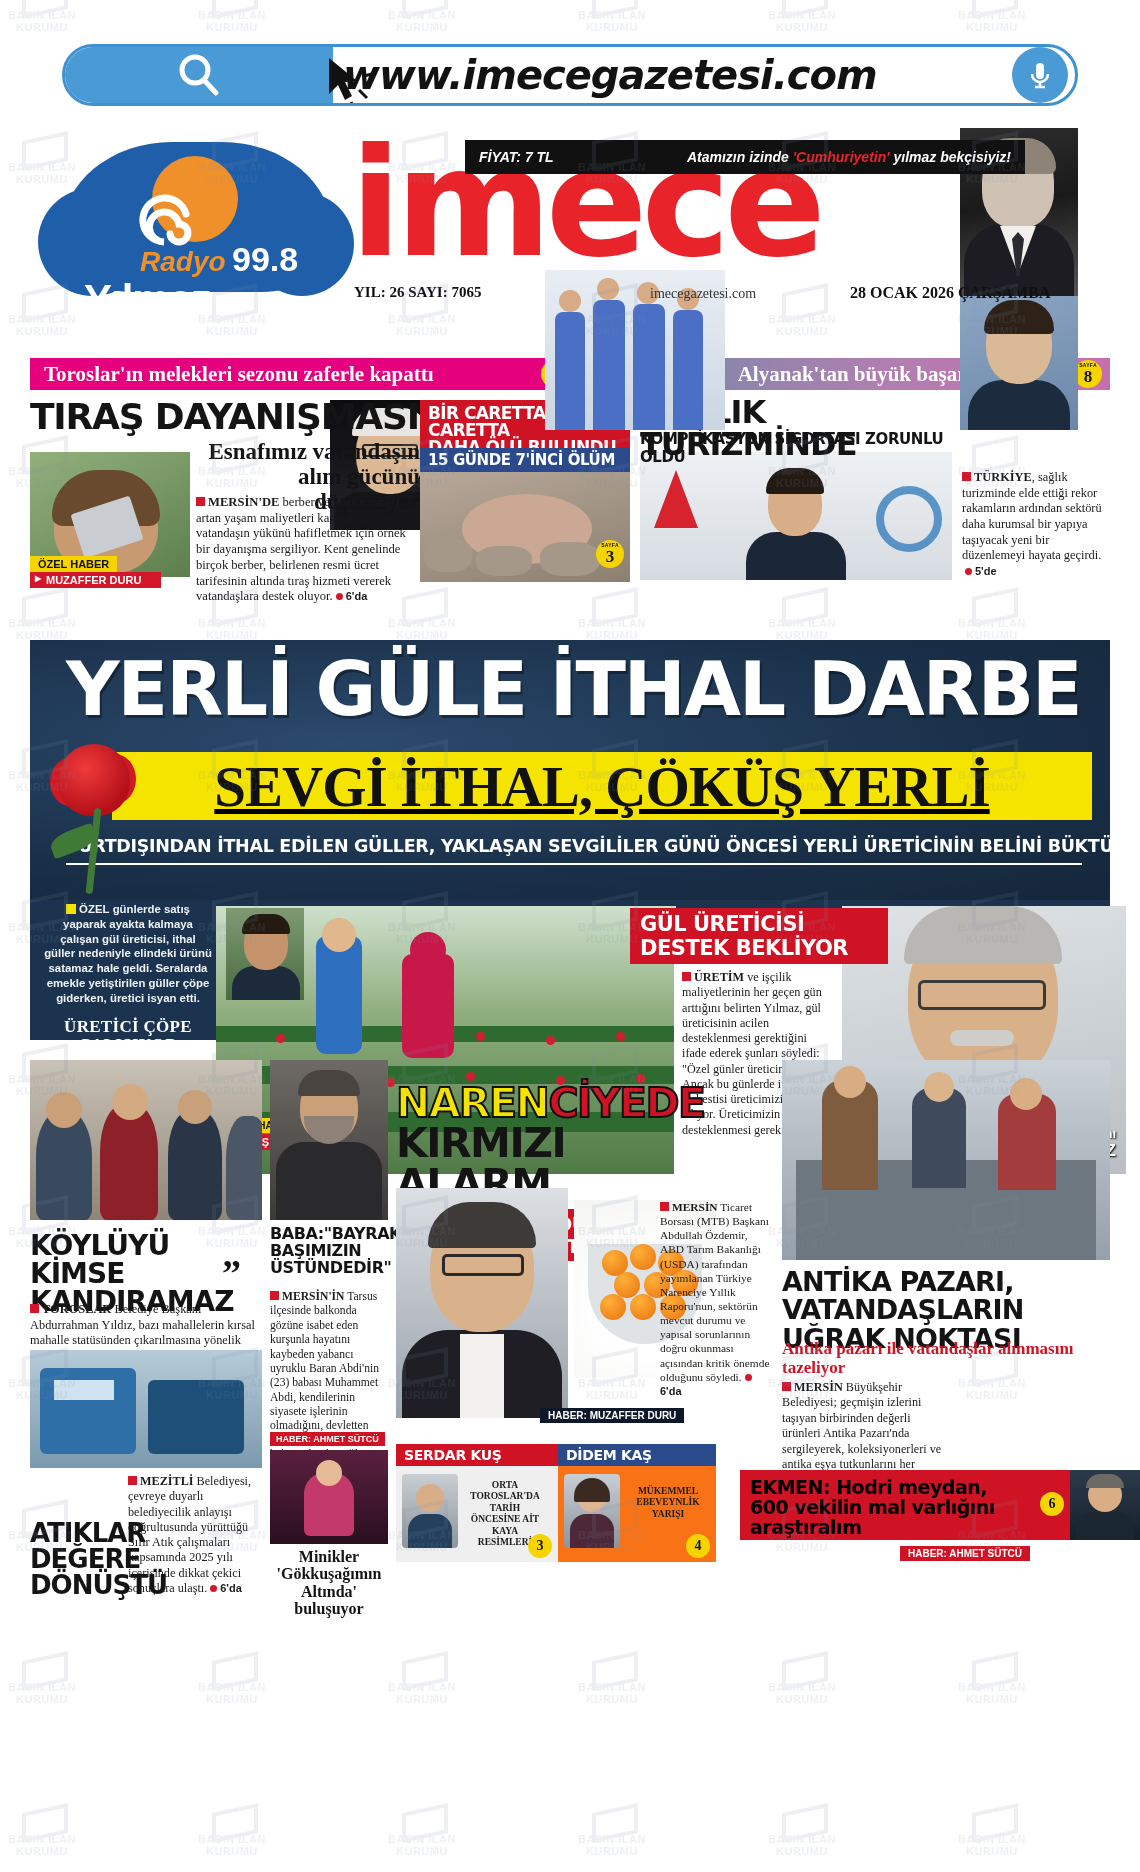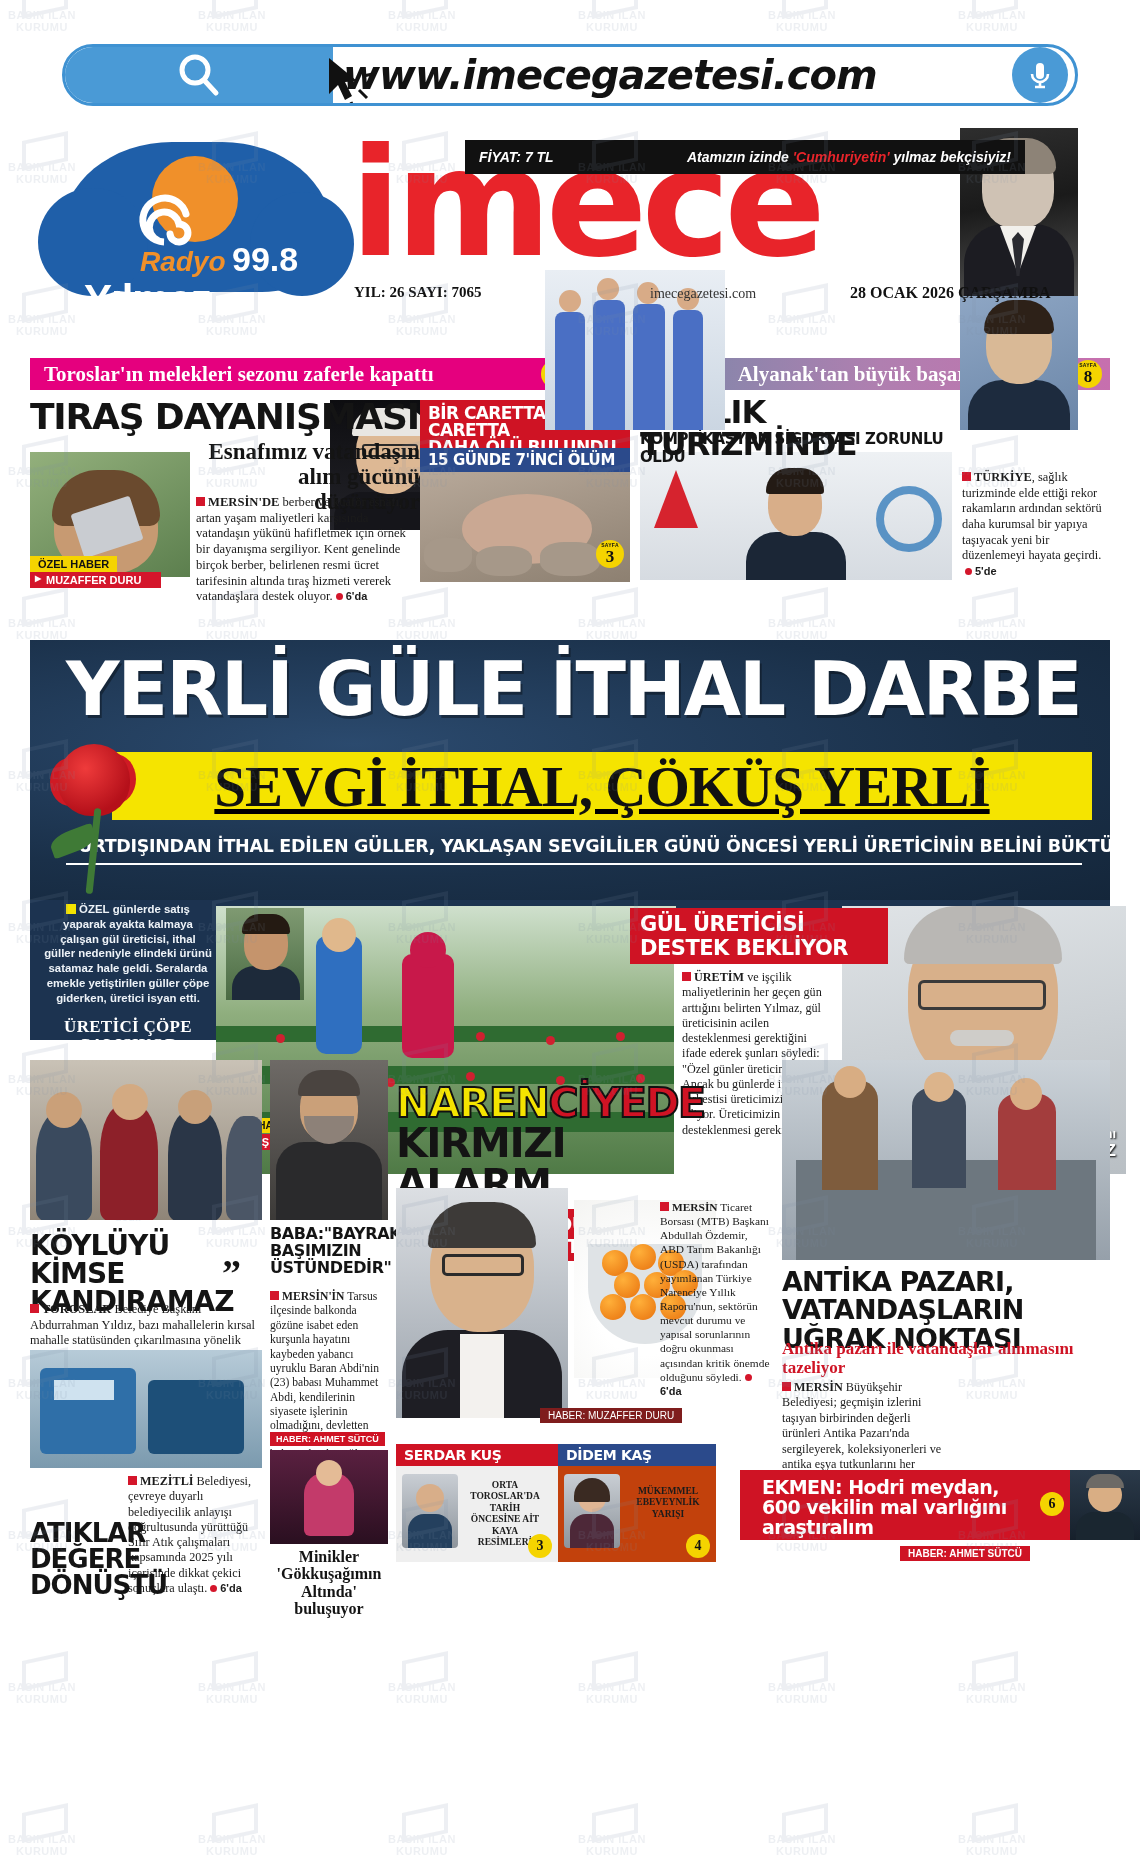--- a/index.html
+++ b/index.html
@@ -322,22 +322,22 @@
   .np-head{position:absolute;left:34px;top:22px;width:104px;height:122px;border-radius:46%;background:#d9b28c;}
   .np-hair{position:absolute;left:32px;top:14px;width:108px;height:46px;border-radius:56px 56px 6px 6px;background:#3d3a38;}
   .np-glass{position:absolute;left:46px;top:66px;width:82px;height:22px;border:3px solid #2b2b2b;border-radius:5px;}
   .np-body{position:absolute;left:6px;top:142px;width:160px;height:92px;background:#1e1e24;border-radius:46px 46px 0 0;}
   .np-shirt{position:absolute;left:64px;top:146px;width:44px;height:84px;background:#f3f1ee;}
   .orange-photo { position:absolute; left:574px; top:150px; width:142px; height:178px; overflow:hidden;
     background:radial-gradient(circle at 50% 60%, #ffffff 0 38%, #f4f4f2 100%);}
   .orange-bowl { position:absolute; left:14px; top:44px; width:114px; height:100px; border-radius:0 0 60px 60px; background:#dfe3e6; }
   .orng { position:absolute; width:26px; height:26px; border-radius:50%;
      background:radial-gradient(circle at 35% 30%, #ffb03a, #e8720e); }
-  .haber-muz { position:absolute; left:540px; top:358px; background:#7f1d1d; color:#fff;
-    font-family:"Liberation Sans",sans-serif; font-weight:normal; font-size:10px; padding:2px 8px; z-index:4;}
+  .haber-muz { position:absolute; left:540px; top:358px; background:#0f172a; color:#fff;
+    font-family:"Liberation Sans",sans-serif; font-weight:bold; font-size:10px; padding:2px 8px; z-index:4;}
   .mtb-body { position:absolute; left:660px; top:150px; width:110px;
     font-family:"Liberation Serif",serif; font-size:11.4px; color:#1b1b1b; line-height:1.24;}
 
   .antika-photo { position:absolute; left:782px; top:10px; width:328px; height:200px; overflow:hidden;
     background:linear-gradient(180deg,#cbd2d8,#96a0aa);}
   .antika-title { position:absolute; left:782px; top:218px; width:328px;
     font-family:"DejaVu Sans",sans-serif; font-weight:900; font-size:27px; color:#141414; line-height:1.05; letter-spacing:-.8px;}
   .antika-sub { position:absolute; left:782px; top:290px; width:328px;
     font-family:"Liberation Serif",serif; font-weight:bold; font-size:17px; color:#cf1324; line-height:1.1;}
   .antika-body { position:absolute; left:782px; top:330px; width:170px;
@@ -345,22 +345,22 @@
 
   
   .col-strip { position:absolute; left:396px; top:394px; width:320px; height:130px; }
   .col-hdr { background:#cf1324; color:#fff; font-family:"DejaVu Sans",sans-serif; font-weight:900;
     font-size:14px; padding:3px 8px; letter-spacing:-.3px; }
   .col-hdr.blue { background:#2b4a8b; }
   .col-photo { background:linear-gradient(180deg,#c9ced4,#8d949b); overflow:hidden; }
   .col-txt { font-family:"Liberation Serif",serif; font-weight:bold; font-size:9.5px; color:#1b1b1b; line-height:1.2; text-align:center;}
 
   .ekmen-box { position:absolute; left:740px; top:420px; width:330px; height:70px; background:#cf1324; }
-  .ekmen-box .t { font-family:"DejaVu Sans",sans-serif; font-weight:900; font-size:19px; color:#ffffff;
-    line-height:1.05; padding:8px 22px; letter-spacing:-.5px;}
+  .ekmen-box .t { font-family:"DejaVu Sans",sans-serif; font-weight:900; font-size:19px; color:#000000;
+    line-height:1.05; padding:8px 10px; letter-spacing:-.5px;}
   .ekmen-photo { position:absolute; left:1070px; top:420px; width:70px; height:70px;
     background:linear-gradient(180deg,#2b3a4a,#16202b); overflow:hidden;}
   .ahmet-tag2 { position:absolute; left:900px; top:496px; background:#cf1324; color:#fff;
     font-family:"Liberation Sans",sans-serif; font-weight:bold; font-size:10px; padding:2px 8px;}
 
   .sayfa-small { width:24px; height:24px; border-radius:50%; background:#f5d400;
     display:flex; align-items:center; justify-content:center;
     font-family:"Liberation Serif",serif; font-weight:900; font-size:14px; color:#111; }
 </style>
 </head>
@@ -692,21 +692,21 @@
           <div class="col-photo" style="position:absolute;left:6px;top:8px;width:56px;height:74px;border-radius:4px;">
             <span style="position:absolute;left:14px;top:10px;width:28px;height:28px;border-radius:50%;background:#d8ae89;"></span>
             <span style="position:absolute;left:6px;top:40px;width:44px;height:36px;background:#24405e;border-radius:16px 16px 0 0;"></span>
           </div>
           <div class="col-txt" style="position:absolute;left:68px;top:14px;width:82px;">ORTA TOROSLAR'DA TARİH ÖNCESİNE AİT KAYA RESİMLERİ</div>
           <span class="sayfa-small" style="position:absolute;right:6px;bottom:4px;">3</span>
         </div>
       </div>
       <div style="position:absolute;left:162px;top:0;width:158px;">
         <div class="col-hdr blue">DİDEM KAŞ</div>
-        <div style="position:relative;height:96px;background:#c2410c;">
+        <div style="position:relative;height:96px;background:#f97316;">
           <div class="col-photo" style="position:absolute;left:6px;top:8px;width:56px;height:74px;border-radius:4px;">
             <span style="position:absolute;left:14px;top:10px;width:28px;height:28px;border-radius:50%;background:#e0b594;"></span>
             <span style="position:absolute;left:10px;top:4px;width:36px;height:24px;border-radius:18px 18px 2px 2px;background:#3a2a22;"></span>
             <span style="position:absolute;left:6px;top:40px;width:44px;height:36px;background:#4d2838;border-radius:16px 16px 0 0;"></span>
           </div>
           <div class="col-txt" style="position:absolute;left:68px;top:20px;width:84px;">MÜKEMMEL EBEVEYNLİK YARIŞI</div>
           <span class="sayfa-small" style="position:absolute;right:6px;bottom:4px;">4</span>
         </div>
       </div>
     </div>

